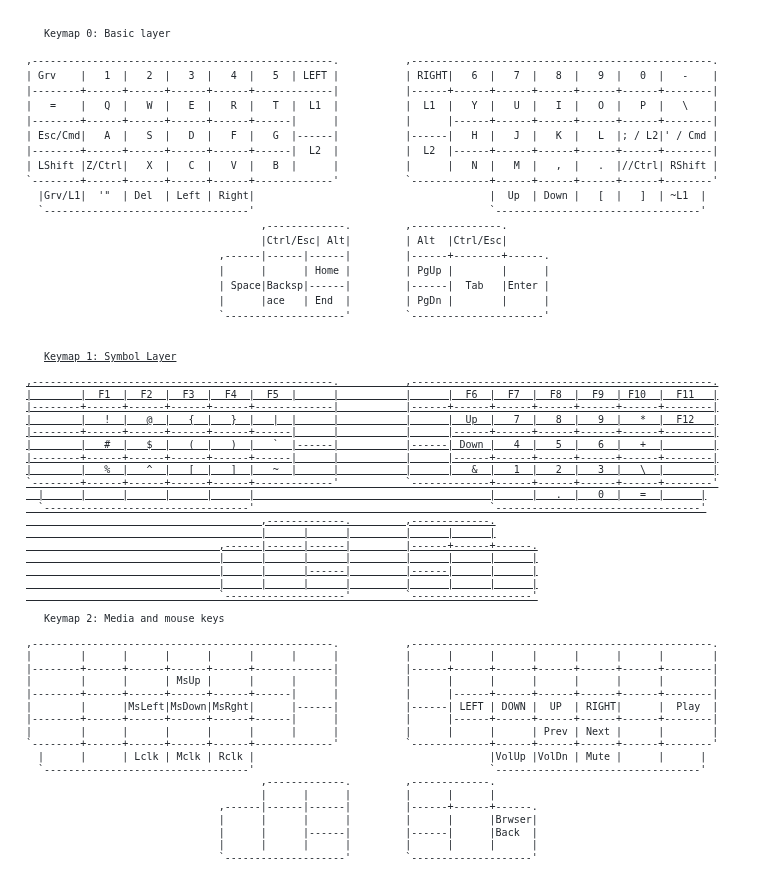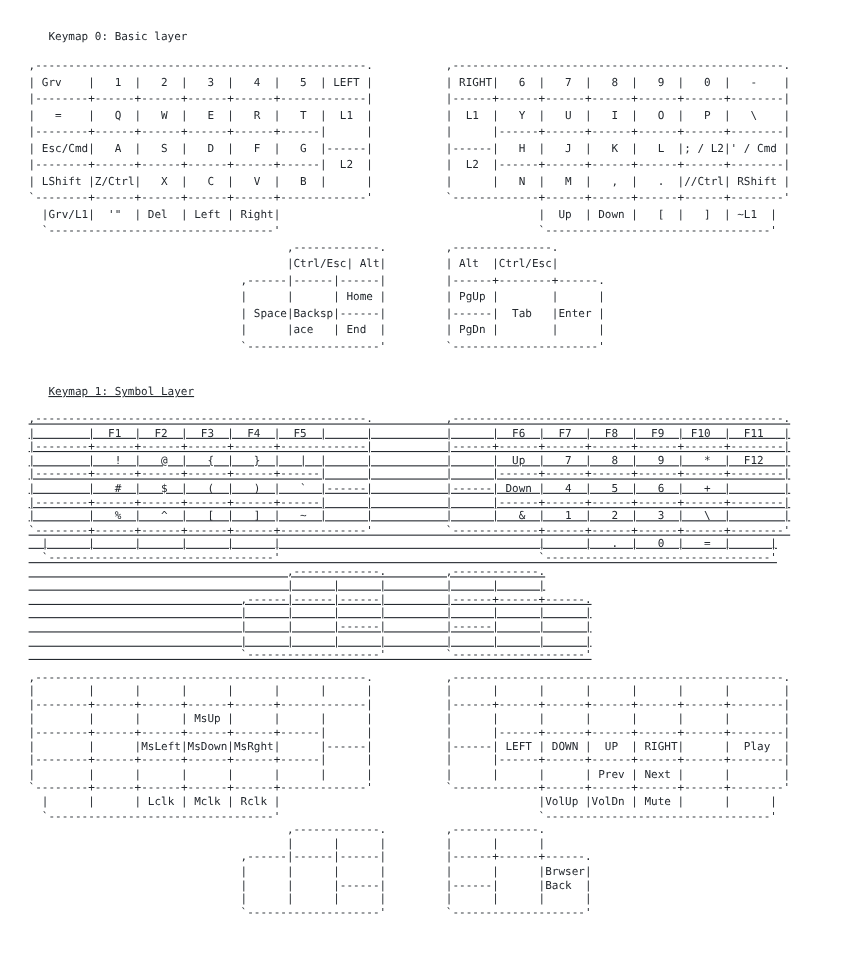--- a/index.html
+++ b/index.html
@@ -69,20 +69,21 @@
                                        ,-------------.         ,-------------.
                                        |      |      |         |      |      |
                                 ,------|------|------|         |------+------+------.
                                 |      |      |      |         |      |      |      |
                                 |      |      |------|         |------|      |      |
                                 |      |      |      |         |      |      |      |
                                 `--------------------'         `--------------------'</pre>
   </section>
 
   <section class="keymap-section s2">
+    <div class="keymap-title">Keymap 2: Media and mouse keys</div>
     <pre class="keymap-art">,--------------------------------------------------.           ,--------------------------------------------------.
 |        |      |      |      |      |      |      |           |      |      |      |      |      |      |        |
 |--------+------+------+------+------+-------------|           |------+------+------+------+------+------+--------|
 |        |      |      | MsUp |      |      |      |           |      |      |      |      |      |      |        |
 |--------+------+------+------+------+------|      |           |      |------+------+------+------+------+--------|
 |        |      |MsLeft|MsDown|MsRght|      |------|           |------| LEFT | DOWN |  UP  | RIGHT|      |  Play  |
 |--------+------+------+------+------+------|      |           |      |------+------+------+------+------+--------|
 |        |      |      |      |      |      |      |           |      |      |      | Prev | Next |      |        |
 `--------+------+------+------+------+-------------'           `-------------+------+------+------+------+--------'
   |      |      | Lclk | Mclk | Rclk |                                       |VolUp |VolDn | Mute |      |      |

